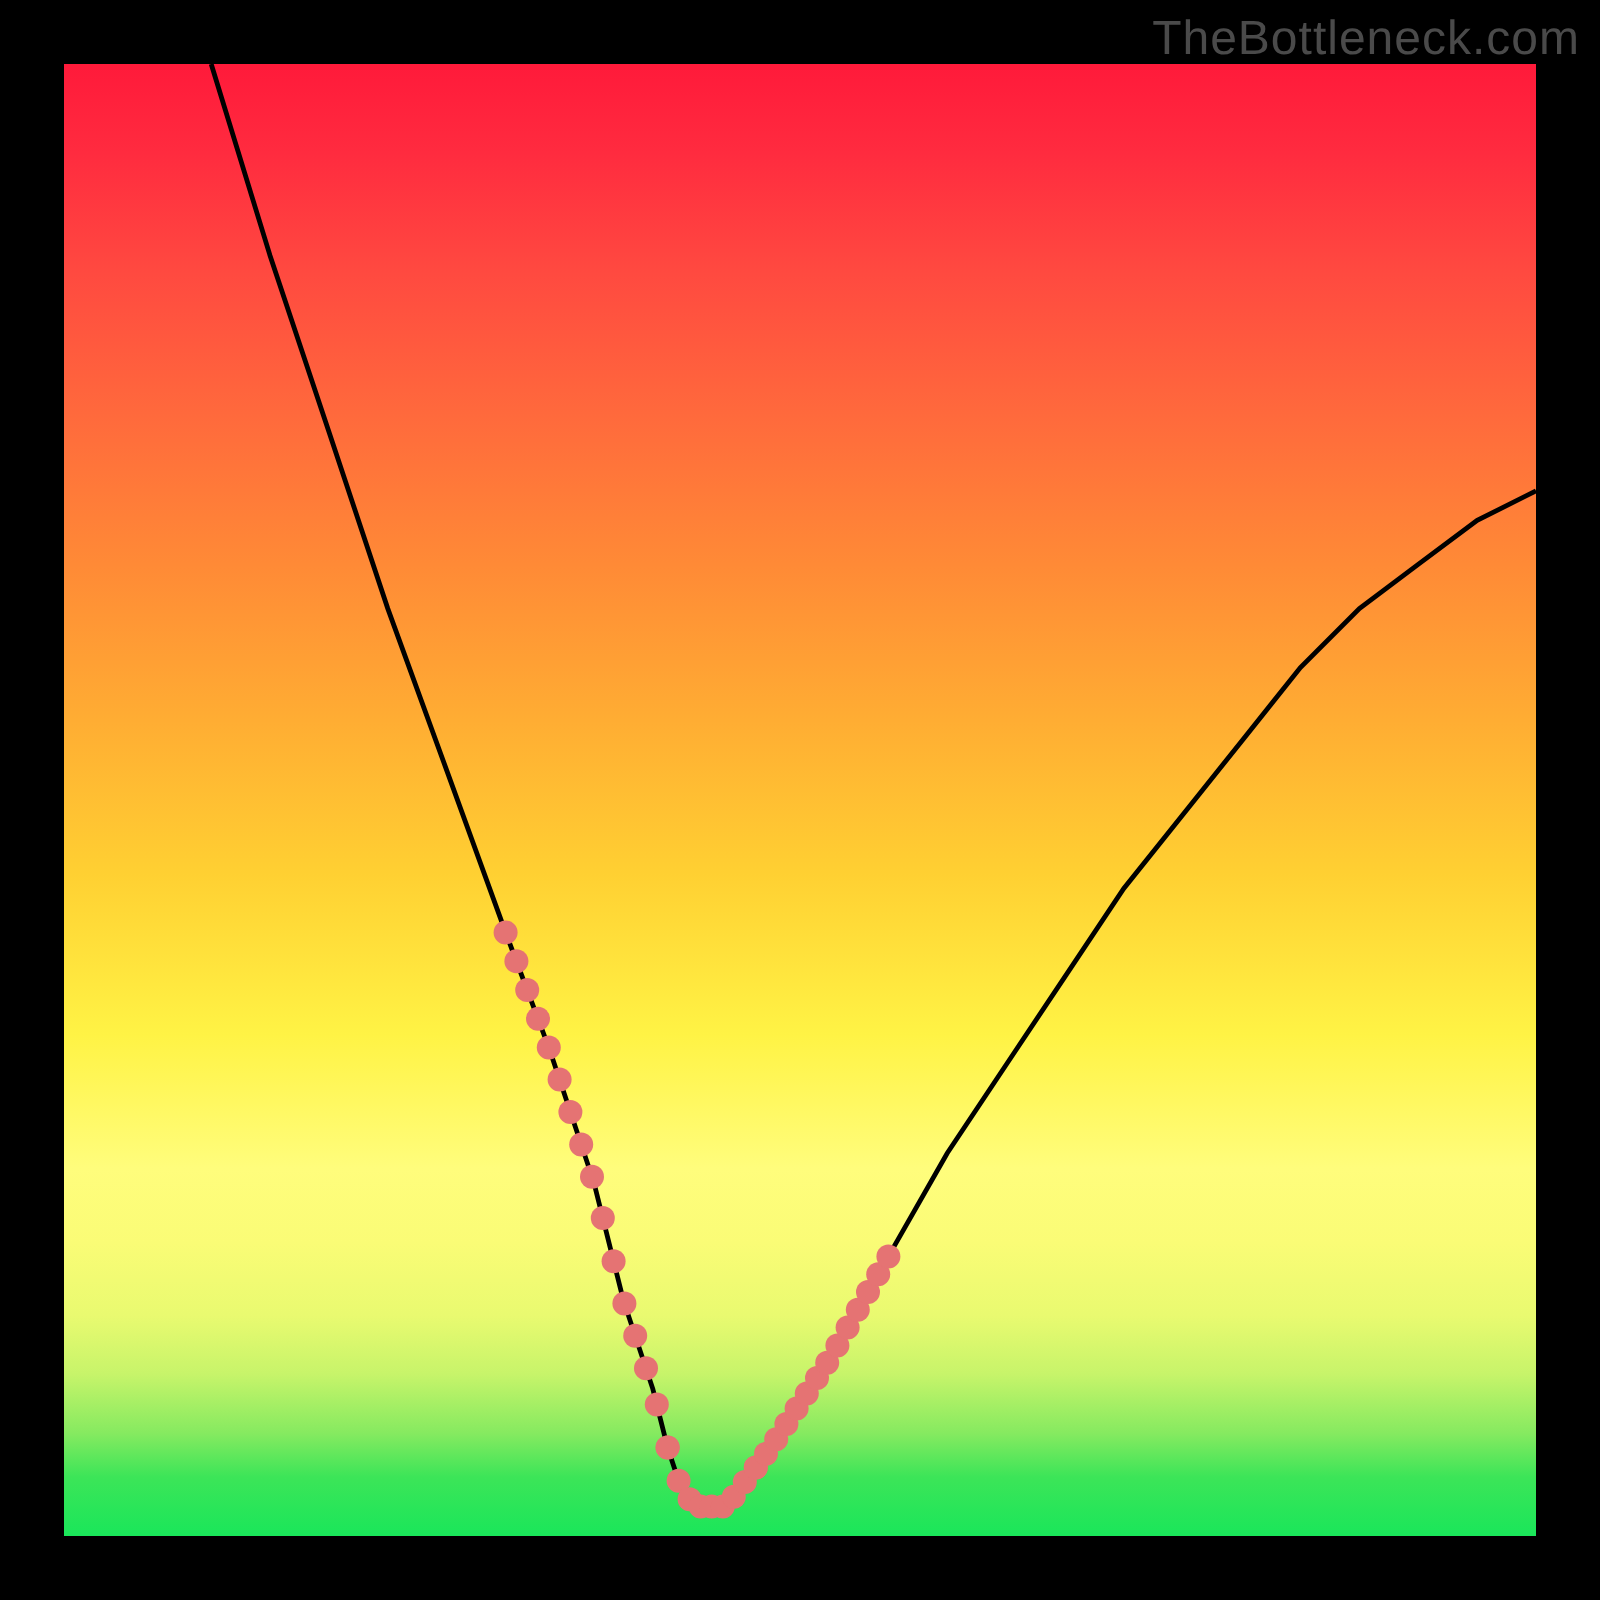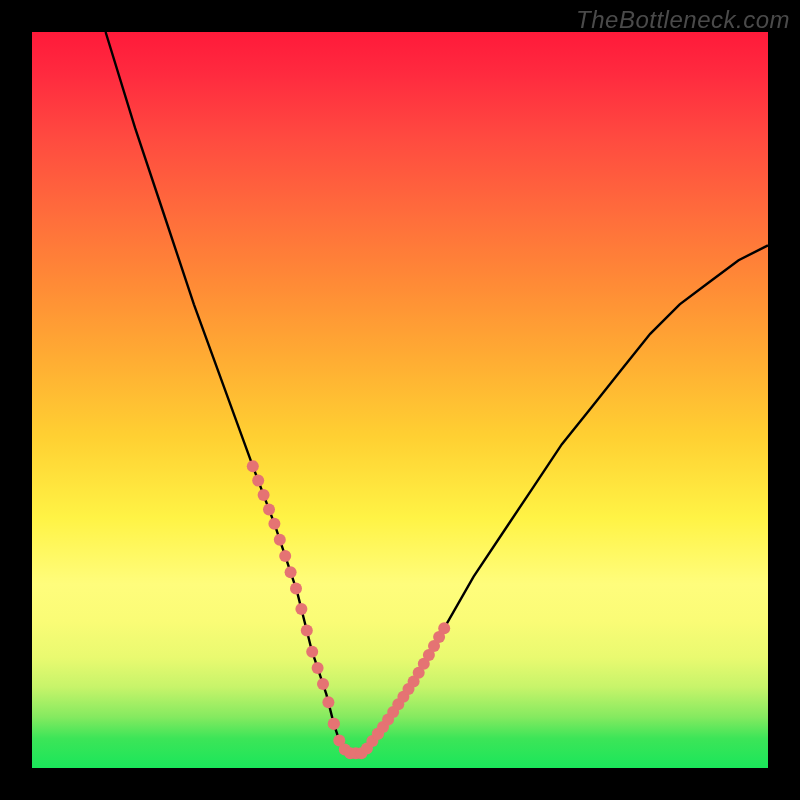--- a/index.html
+++ b/index.html
@@ -11,21 +11,20 @@
     background: #000;
     font-family: Arial, Helvetica, sans-serif;
   }
   .frame {
     position: absolute;
     top: 0;
     left: 0;
     width: 800px;
     height: 800px;
     background: #000;
-    font-style: italic;
   }
   .plot-area {
     position: absolute;
     top: 32px;
     left: 32px;
     width: 736px;
     height: 736px;
     background: linear-gradient(to bottom,
       #ff1a3a 0%,
       #ff2b3f 6%,

